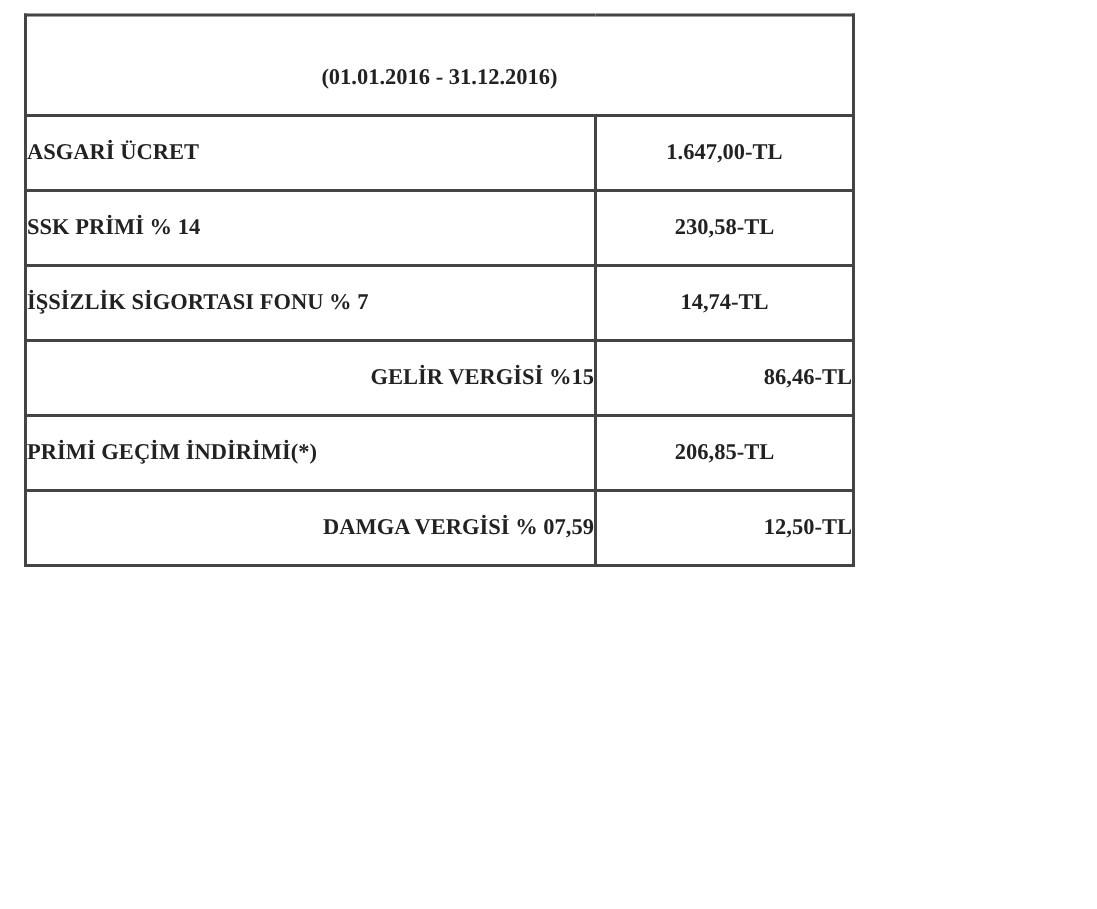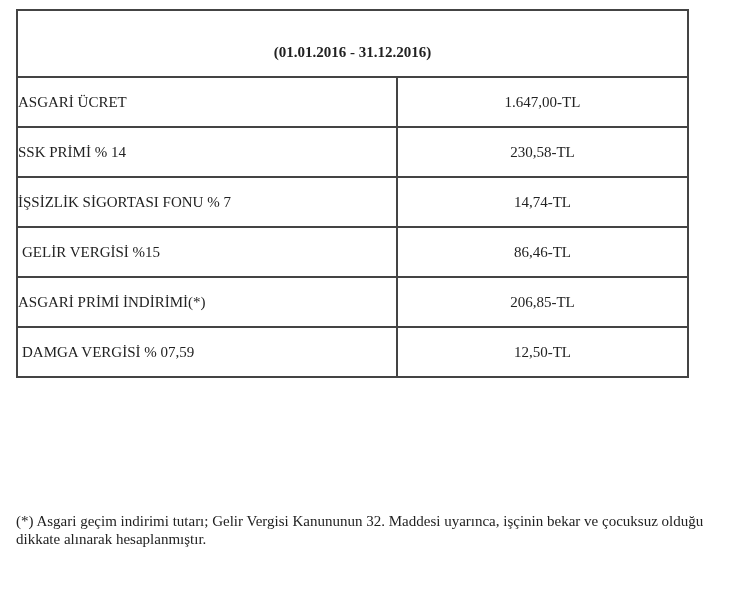--- a/index.html
+++ b/index.html
@@ -2,39 +2,40 @@
 <html><head>
   <meta charset="utf-8">
   <style>
     html, body { margin: 0; padding: 0; background: #ffffff; }
     body {
       width: 731px; height: 606px; position: relative; overflow: hidden;
       font-family: "Liberation Serif", serif; color: #222222; font-size: 15px;
     }
     table.wage {
       position: absolute; left: 16px; top: 9px;
-      width: 673px; border-collapse: collapse;
+      width: 554px; border-collapse: collapse;
       border: 2px solid #444444;
     }
     table.wage td {
       border: 2px solid #444444;
       padding: 0;
       height: 48px;
       vertical-align: middle;
+      font-weight: bold;
     }
     table.wage tr.header td {
       height: 67px;
       text-align: center;
       font-weight: bold;
       padding-top: 18px;
       box-sizing: border-box;
     }
     td.label { width: 374px; text-align: left; padding-left: 0; }
     td.value { text-align: center; }
-    tr.bold td { font-weight: normal; }
+    tr.bold td { font-weight: bold; text-align: right; }
     tr.bold td.label { padding-left: 4px; }
     .notes { position: absolute; left: 16px; top: 512px; width: 700px; line-height: 18px; }
     .notes p { margin: 0 0 12px 0; }
   </style>
 </head>
 <body>
 
 <table class="wage">
   <tbody>
       <tr class="header">
@@ -50,25 +51,24 @@
   </tr>
   <tr>
     <td class="label">İŞSİZLİK SİGORTASI FONU % 7</td>
     <td class="value">14,74-TL</td>
   </tr>
   <tr class="bold">
     <td class="label">GELİR VERGİSİ %15</td>
     <td class="value">86,46-TL</td>
   </tr>
   <tr>
-    <td class="label">ASGARİ PRİMİ İNDİRİMİ(*)</td>
+    <td class="label">PRİMİ GEÇİM İNDİRİMİ(*)</td>
     <td class="value">206,85-TL</td>
   </tr>
   <tr class="bold">
     <td class="label">DAMGA VERGİSİ % 07,59</td>
     <td class="value">12,50-TL</td>
   </tr>
 </tbody>
   </table>
 
 <div class="notes">
-  <p>(*) Asgari geçim indirimi tutarı; Gelir Vergisi Kanununun 32. Maddesi uyarınca, işçinin bekar ve çocuksuz olduğu dikkate alınarak hesaplanmıştır.</p>
 </div>
 
 </body></html>

